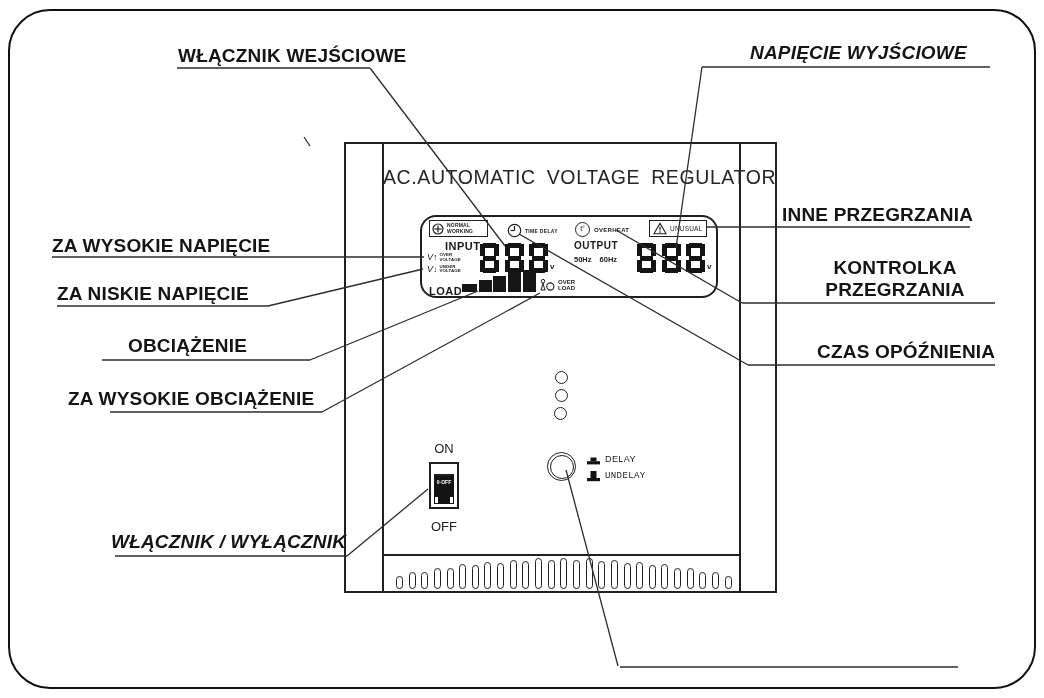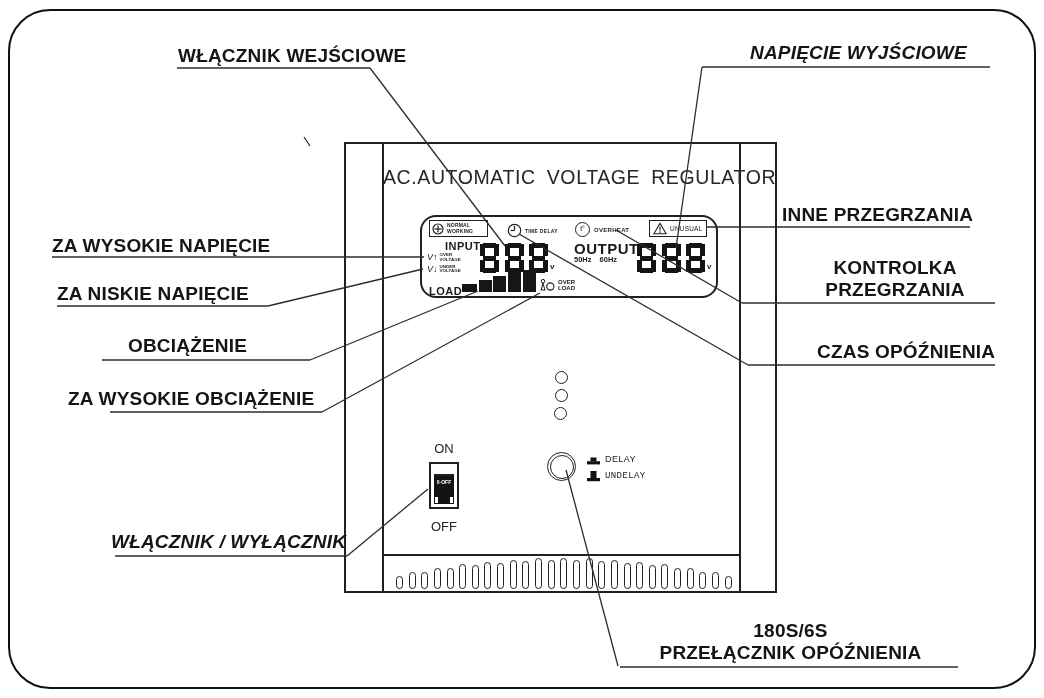--- a/index.html
+++ b/index.html
@@ -143,21 +143,21 @@
           <div class="sg sg-b"></div>
           <div class="sg sg-c"></div>
           <div class="sg sg-d"></div>
           <div class="sg sg-e"></div>
           <div class="sg sg-f"></div>
           <div class="sg sg-g"></div>
         </div>
       </div>
     <div class="lcd-lab" style="left:128px;top:45px;font-size:8px;">v</div>
 
-    <div class="lcd-lab" style="left:152px;top:23px;font-size:15px;letter-spacing:.5px;">OUTPUT</div>
+    <div class="lcd-lab" style="left:152px;top:23px;font-size:10px;letter-spacing:.5px;">OUTPUT</div>
     <div class="abs" style="left:152px;top:37.5px;font-size:7.5px;font-weight:bold;">
       <span>50Hz</span>
       <span style="margin-left:6px;">60Hz</span>
     </div>
     <div class="seg-display" style="left:215px;top:26px;">
         <div class="seg7">
           <div class="sg sg-a"></div>
           <div class="sg sg-b"></div>
           <div class="sg sg-c"></div>
           <div class="sg sg-d"></div>
@@ -275,24 +275,20 @@
   <div class="callout center" style="left:790px;top:257px;width:210px;line-height:22px;">
     <div>KONTROLKA</div>
     <div>PRZEGRZANIA</div>
   </div>
   <div class="callout" style="left:797px;top:341px;margin-left:20px;">CZAS OPÓŹNIENIA</div>
   <div class="callout" style="left:52px;top:235px;">ZA WYSOKIE NAPIĘCIE</div>
   <div class="callout" style="left:57px;top:283px;">ZA NISKIE NAPIĘCIE</div>
   <div class="callout center" style="left:95px;top:335px;width:185px;">OBCIĄŻENIE</div>
   <div class="callout" style="left:68px;top:388px;">ZA WYSOKIE OBCIĄŻENIE</div>
   <div class="callout" style="left:111px;top:531px;font-style:italic;">WŁĄCZNIK / WYŁĄCZNIK</div>
-  <div class="callout center" style="left:633px;top:620px;width:315px;line-height:21.5px;">
-    <div>180S/6S</div>
-    <div>PRZEŁĄCZNIK OPÓŹNIENIA</div>
-  </div>
 
   <svg id="svg-overlay" class="abs" width="1044" height="698" viewBox="0 0 1044 698">
     <g stroke="#2d2d2d" stroke-width="1.6" fill="none">
       <line x1="177" y1="68" x2="370" y2="68"></line>
       <line x1="702" y1="67" x2="990" y2="67"></line>
       <line x1="706" y1="227" x2="970" y2="227"></line>
       <line x1="742" y1="303" x2="995" y2="303"></line>
       <line x1="748" y1="365" x2="995" y2="365"></line>
       <line x1="52" y1="257" x2="424" y2="257"></line>
       <line x1="57" y1="306" x2="268" y2="306"></line>

